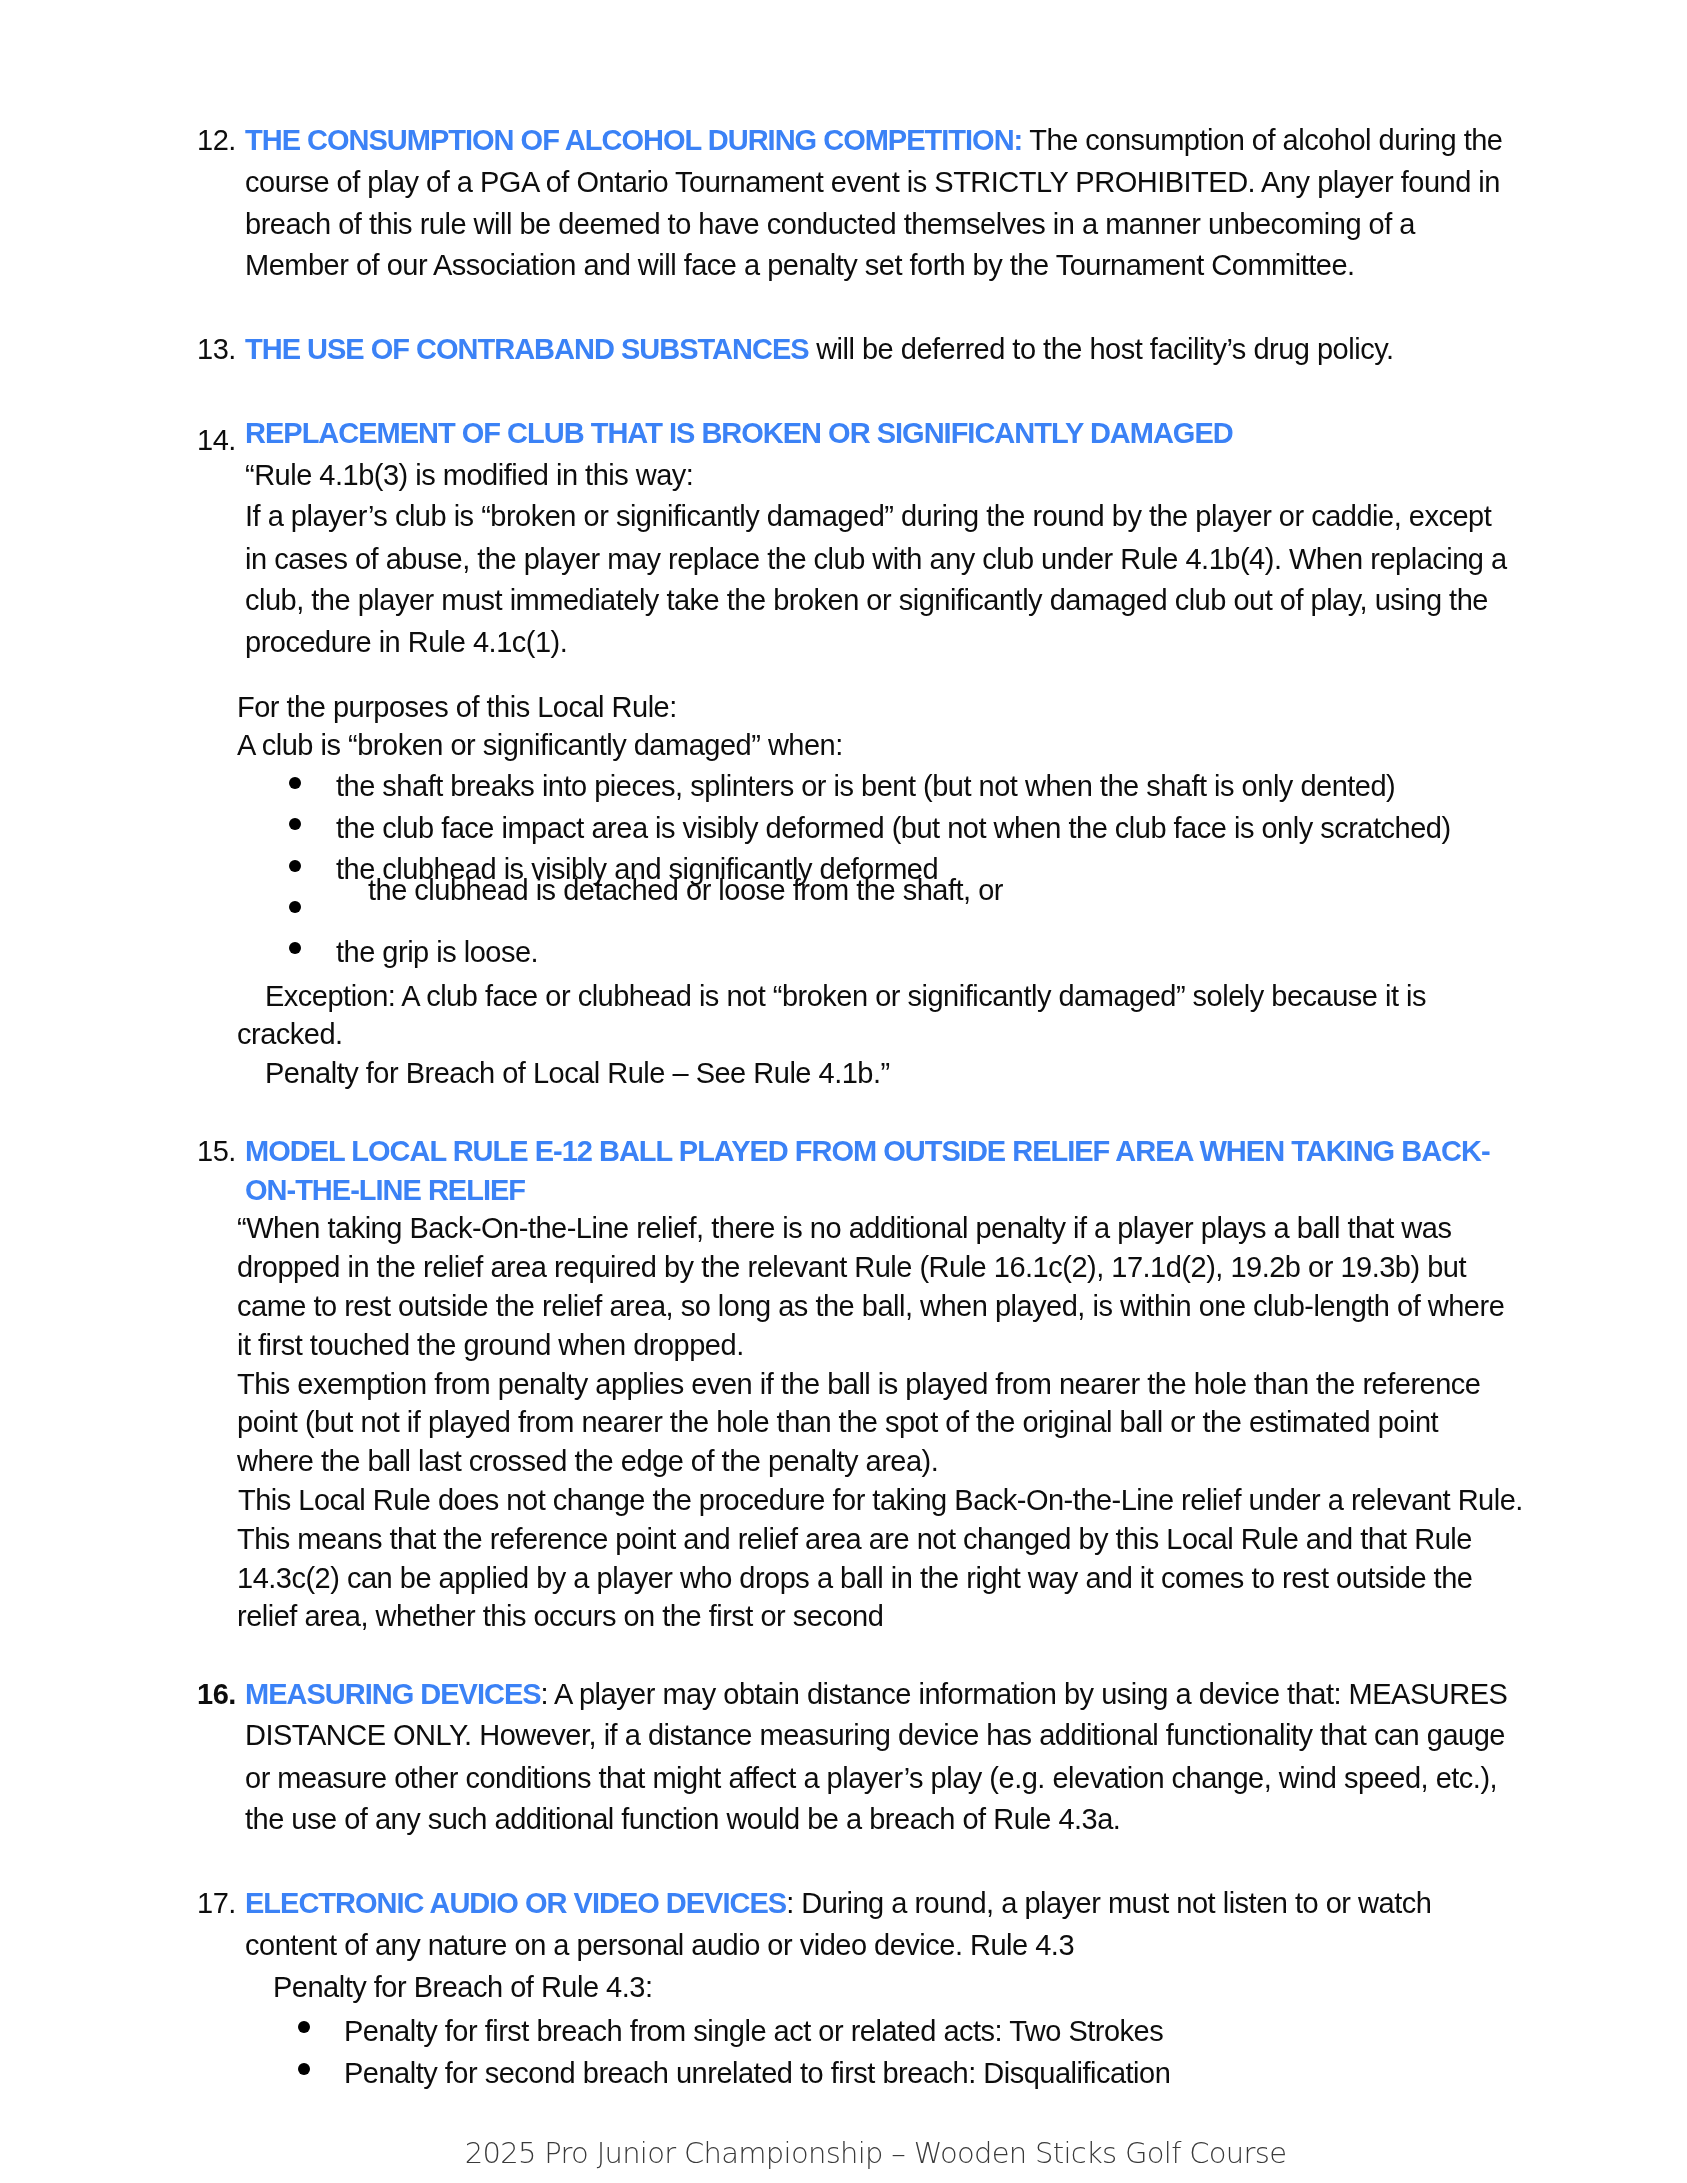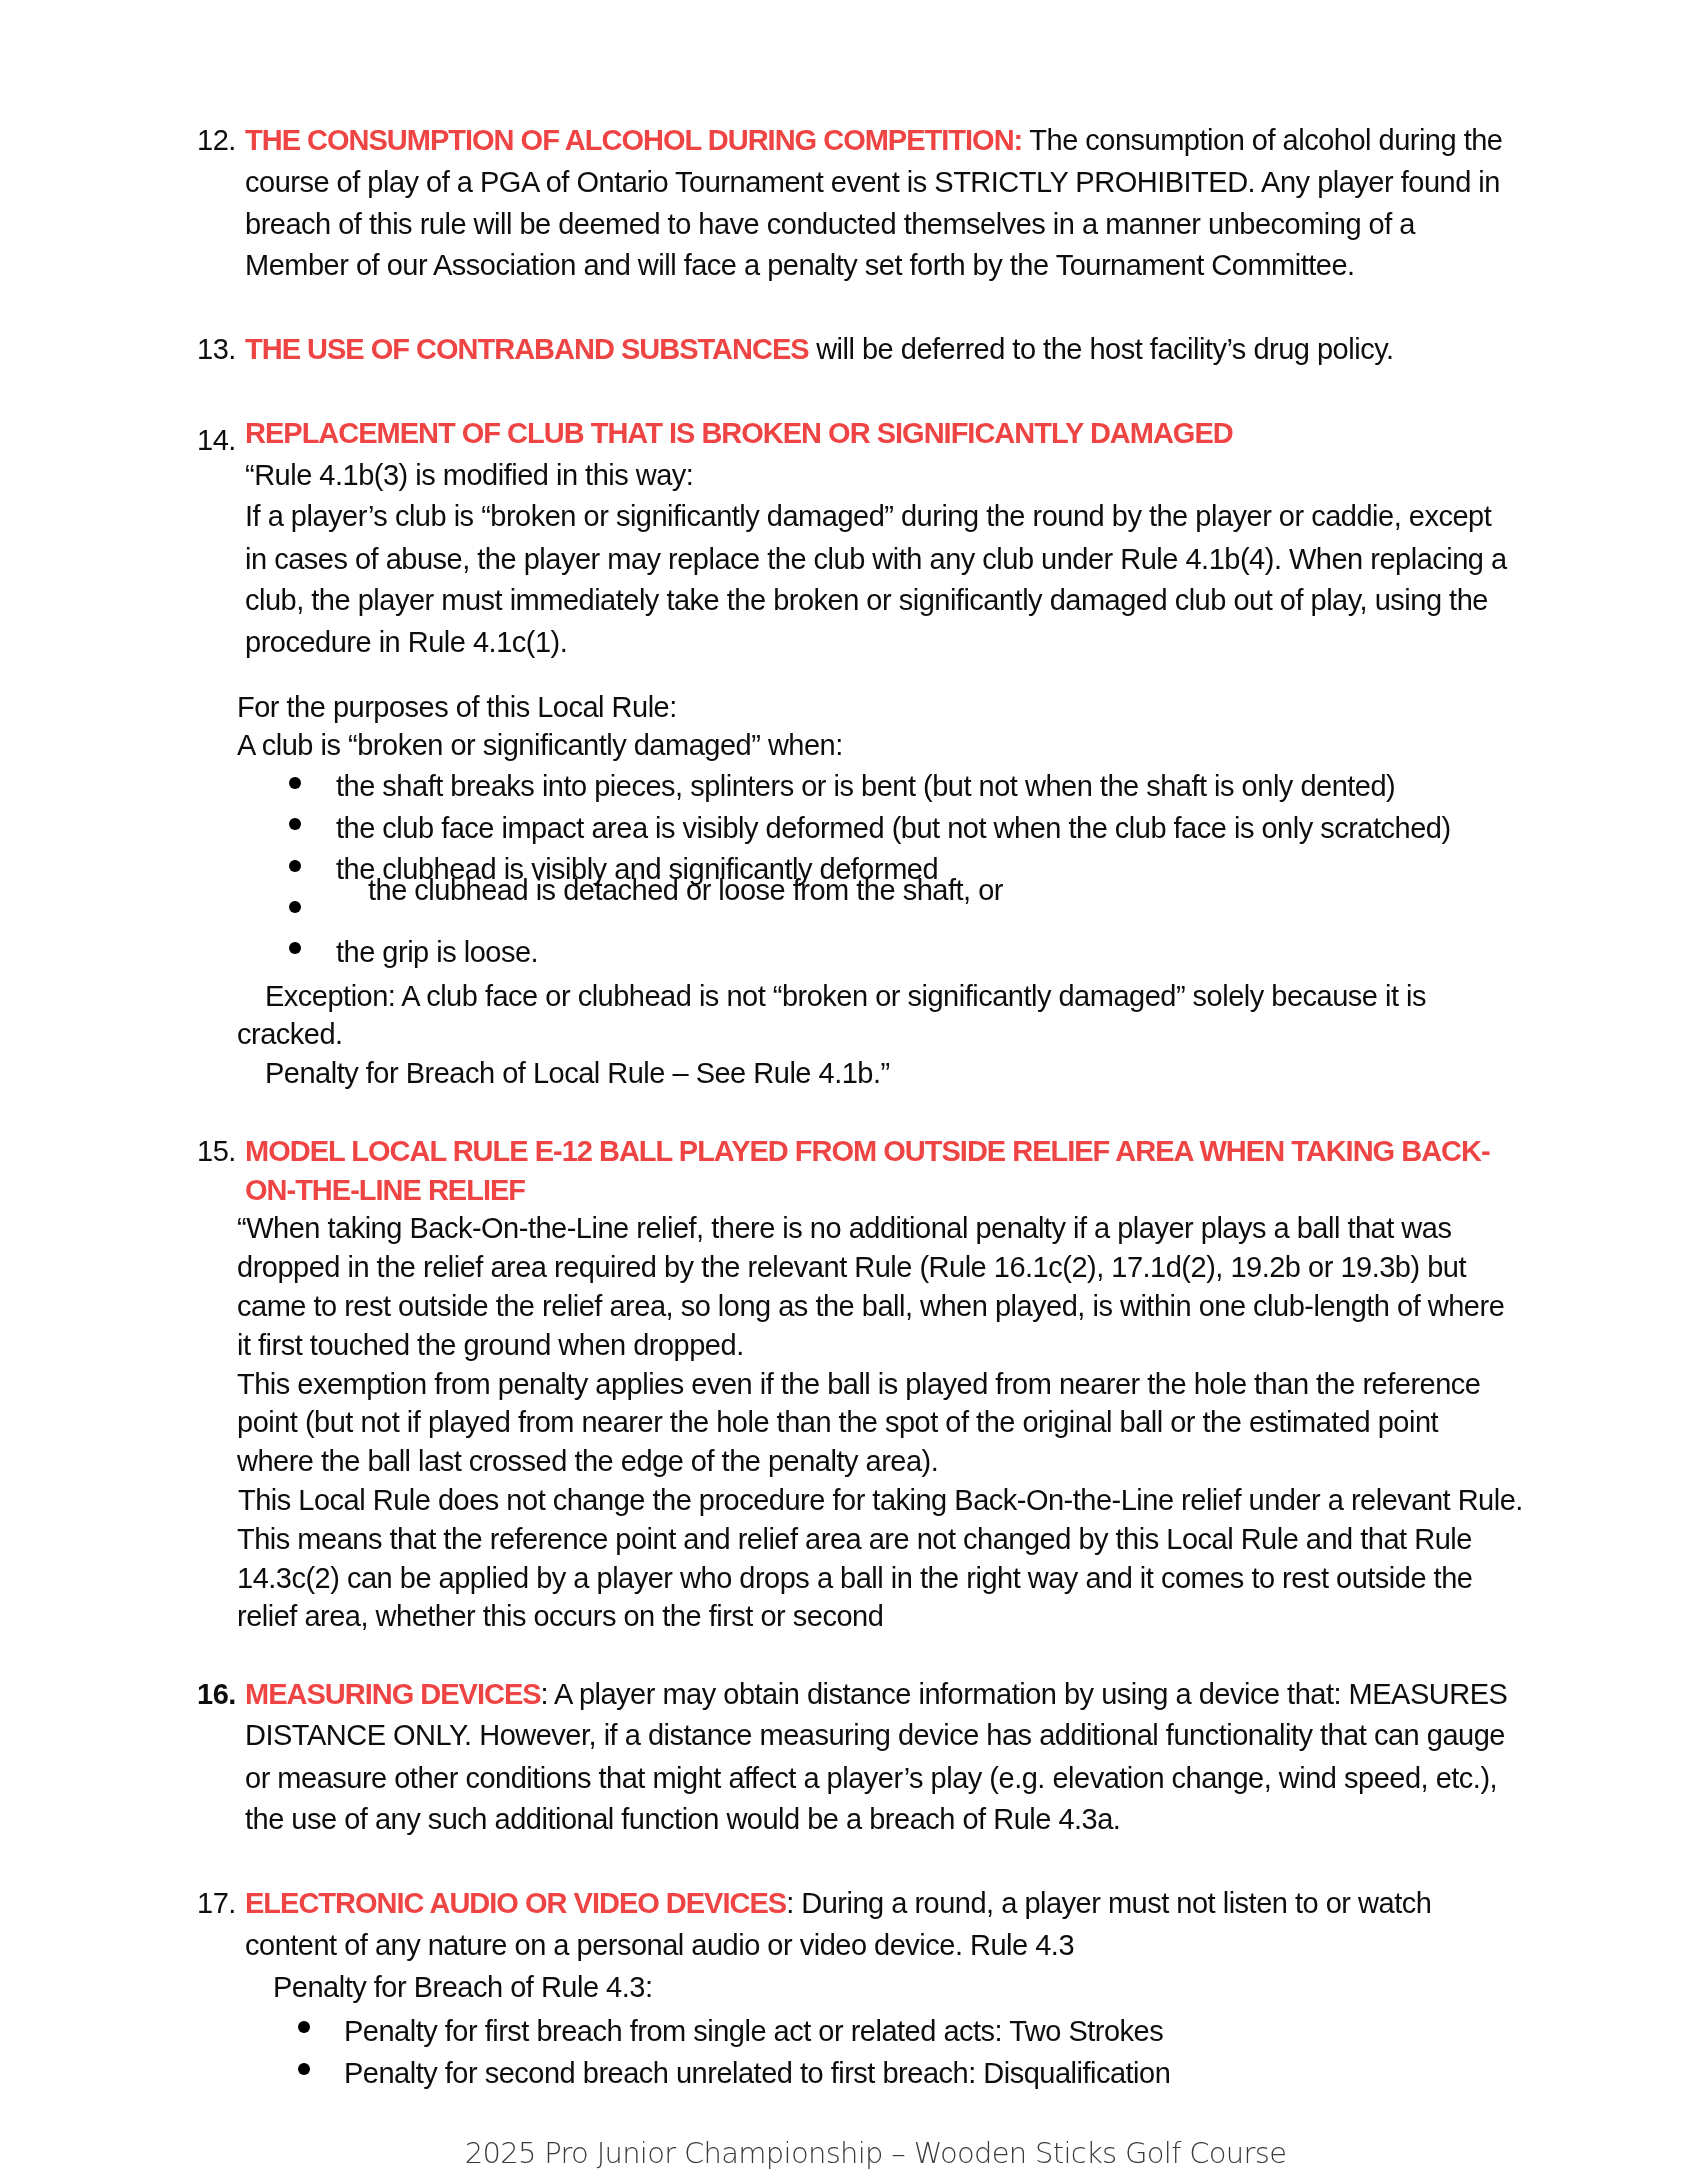--- a/index.html
+++ b/index.html
@@ -1,21 +1,21 @@
 <!DOCTYPE html>
 <html style="font-size:13.5px"><head>
 <meta charset="utf-8">
 <style>
   html, body { margin: 0; padding: 0; background: #ffffff; }
   body { width: 1687px; height: 2183px; position: relative; overflow: hidden;
          font-family: "Liberation Sans", "DejaVu Sans", sans-serif; color: #0d0d0d; }
   .line { position: absolute; white-space: nowrap; font-size: 29px; line-height: 34px;
           letter-spacing: -0.5px; }
   .num { position: absolute; font-size: 29px; line-height: 34px; letter-spacing: -0.5px; }
-  .red { color: #ef4444; font-weight: bold; letter-spacing: -1px; }
+  .red { color: #3b82f6; font-weight: bold; letter-spacing: -1px; }
   .b { font-weight: normal; margin-left: 28px; }
   .bullet { position: absolute; width: 11.8px; height: 11.8px; border-radius: 50%; background: #000; }
   .footer { position: absolute; left: 0; width: 1687px; text-align: center; font-size: 29px;
             line-height: 34px; color: #3a3a3a; font-family: "DejaVu Sans", sans-serif; letter-spacing: -0.7px; font-weight: 300; }
 </style>
 </head>
 <body>
 
 <div>
   <span class="num" style="left:197px; top:123px;">12.</span>

